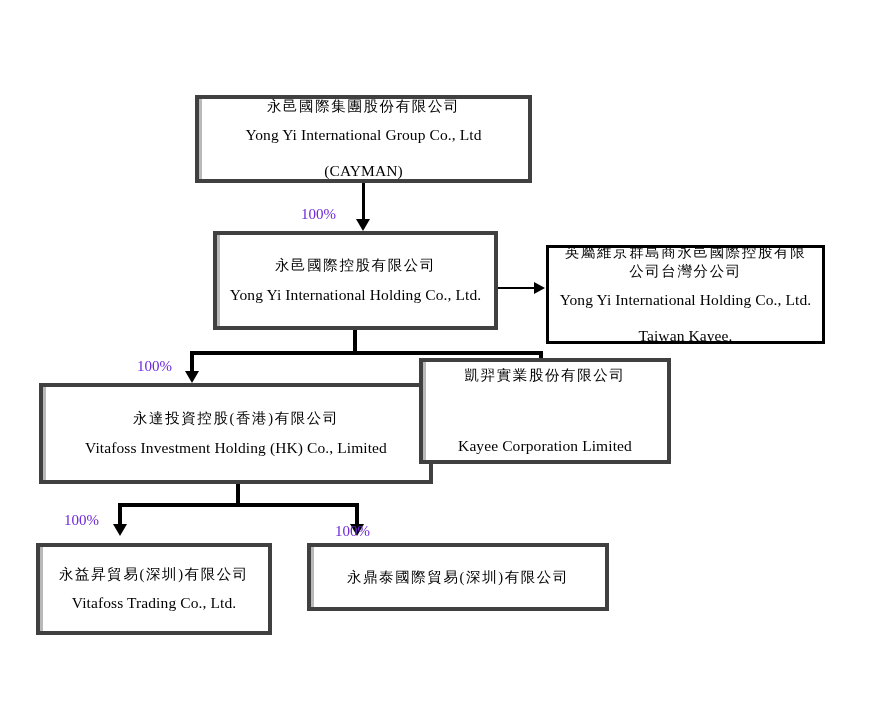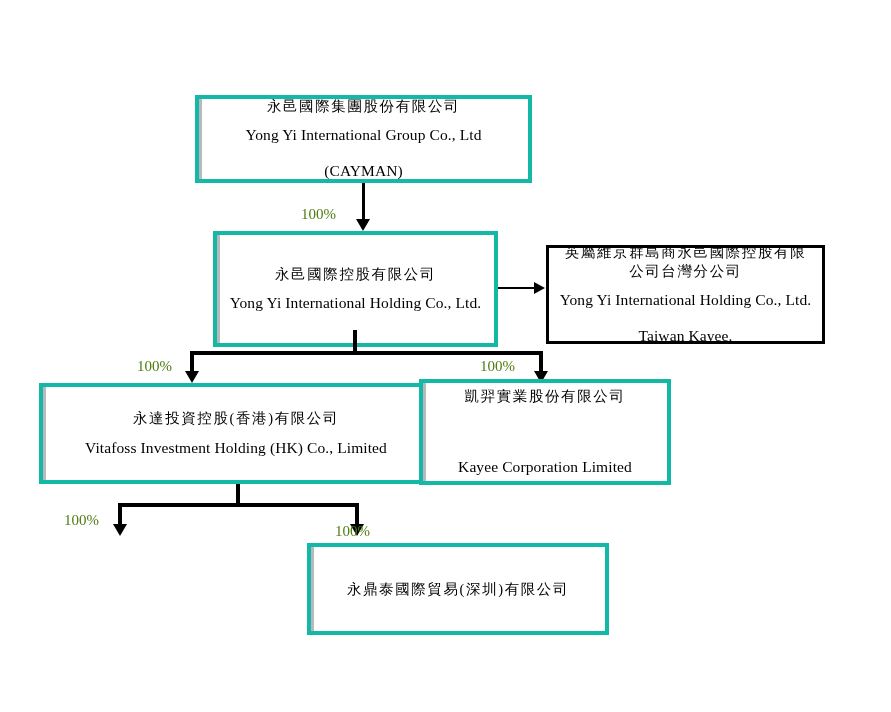--- a/index.html
+++ b/index.html
@@ -39,21 +39,21 @@
   }
   .box .en {
     font-size: 15.5px;
     letter-spacing: 0.1px;
     white-space: pre-line;
   }
   .box .zh + .en { margin-top: 10px; }
   .box .en + .en { margin-top: 16px; }
 
   
-  .bd-heavy  { border: 4px solid #14b8a6; }
+  .bd-heavy  { border: 4px solid #404040; }
   .bd-medium { border: 3px solid #000000; }
 
   
   .bevel::before {
     content: "";
     position: absolute;
     left: 0; top: 0; bottom: 0;
     width: 3px;
     background: #b9b9b9;
     pointer-events: none;
@@ -80,40 +80,40 @@
     border-top: 6px solid transparent;
     border-bottom: 6px solid transparent;
     border-left: 11px solid #000000;
   }
 
   
   .pct {
     position: absolute;
     font-size: 15px;
     font-family: "Liberation Serif", "DejaVu Serif", serif;
-    color: #4d7c0f;
+    color: #6d28d9;
     white-space: nowrap;
   }
 </style>
 </head>
 <body>
 
 <div id="canvas">
 
   <div class="box bd-heavy bevel" style="left:195px; top:95px; width:337px; height:88px;">
     <div class="zh">永邑國際集團股份有限公司</div>
     <div class="en">Yong Yi International Group Co., Ltd</div>
     <div class="en">(CAYMAN)</div>
   </div>
 
   <div class="ln" style="left:362px; top:183px; width:3px; height:42px;"></div>
   <div class="arrow-down" style="left:356px; top:219px;"></div>
   <div class="pct" style="left:301px; top:206px;">100%</div>
 
-  <div class="box bd-heavy bevel" style="left:213px; top:231px; width:285px; height:116px;">
+  <div class="box bd-heavy bevel" style="left:213px; top:231px; width:285px; height:99px;">
     <div class="zh">永邑國際控股有限公司</div>
     <div class="en">Yong Yi International Holding Co., Ltd.</div>
   </div>
 
   <div class="ln ln-thin" style="left:498px; top:287px; width:40px; height:2px;"></div>
   <div class="arrow-right" style="left:534px; top:282px;"></div>
 
   <div class="box bd-medium" style="left:546px; top:245px; width:279px; height:99px;">
     <div class="zh" style="max-width: 252px; white-space: normal;">英屬維京群島商永邑國際控股有限公司台灣分公司</div>
     <div class="en">Yong Yi International Holding Co., Ltd.</div>
@@ -130,34 +130,38 @@
 
   <div class="ln" style="left:539px; top:351px; width:4px; height:26px;"></div>
   <div class="arrow-down" style="left:534px; top:371px;"></div>
   <div class="pct" style="left:480px; top:358px;">100%</div>
 
   <div class="box bd-heavy bevel" style="left:39px; top:383px; width:394px; height:101px;">
     <div class="zh">永達投資控股(香港)有限公司</div>
     <div class="en">Vitafoss Investment Holding (HK) Co., Limited</div>
   </div>
 
-  <div class="box bd-heavy bevel" style="left:419px; top:379px; width:252px; height:106px;gap:42px;">
+  <div class="box bd-heavy bevel" style="left:419px; top:358px; width:252px; height:106px;gap:42px;">
     <div class="zh">凱羿實業股份有限公司</div>
     <div class="en">Kayee Corporation Limited</div>
   </div>
 
   <div class="ln" style="left:236px; top:484px; width:4px; height:22px;"></div>
   <div class="ln" style="left:118px; top:503px; width:241px; height:4px;"></div>
 
   <div class="ln" style="left:118px; top:503px; width:4px; height:28px;"></div>
   <div class="arrow-down" style="left:113px; top:524px;"></div>
   <div class="pct" style="left:64px; top:512px;">100%</div>
 
   <div class="ln" style="left:355px; top:503px; width:4px; height:28px;"></div>
   <div class="arrow-down" style="left:350px; top:524px;"></div>
   <div class="pct" style="left:335px; top:523px;">100%</div>
 
+  <div class="box bd-heavy bevel" style="left:36px; top:543px; width:236px; height:92px;">
+    <div class="zh">永益昇貿易(深圳)有限公司</div>
+    <div class="en">Vitafoss Trading Co., Ltd.</div>
+  </div>
 
-  <div class="box bd-heavy bevel" style="left:307px; top:543px; width:302px; height:92px;">
+  <div class="box bd-heavy bevel" style="left:307px; top:543px; width:302px; height:68px;">
     <div class="zh">永鼎泰國際貿易(深圳)有限公司</div>
   </div>
 
 </div>
 
 </body></html>

